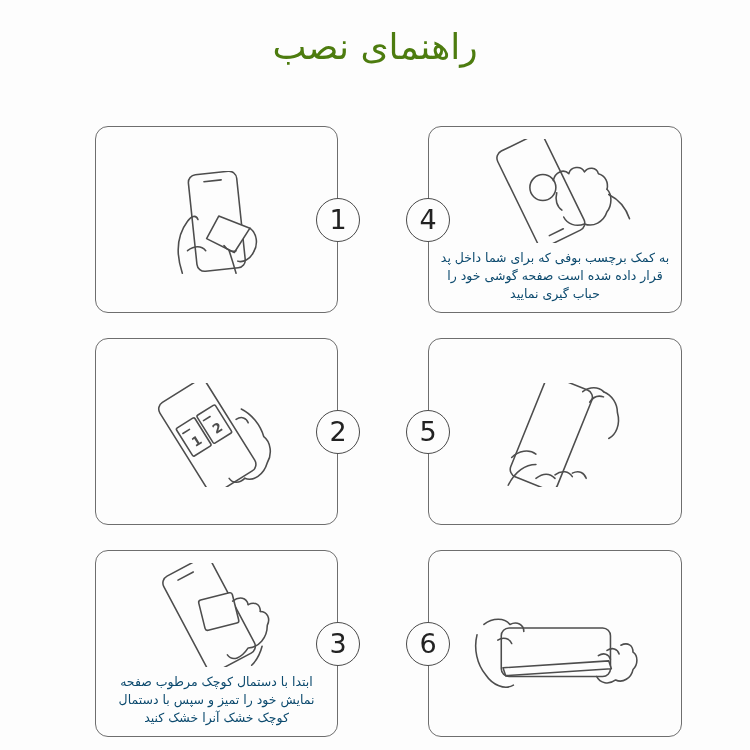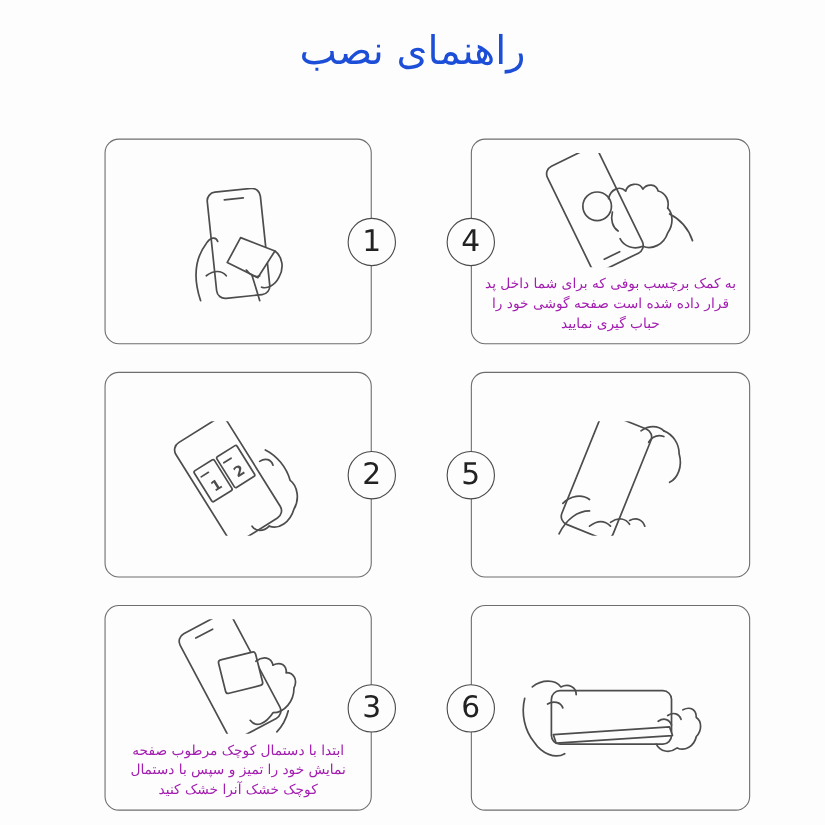--- a/index.html
+++ b/index.html
@@ -10,21 +10,21 @@
     overflow: hidden;
   }
   .page { position: relative; width: 750px; height: 750px; }
 
   .title {
     margin-top: 26px;
     text-align: center;
     direction: rtl;
     font-size: 36px;
     font-weight: 500;
-    color: #1d4ed8;
+    color: #4d7c0f;
     letter-spacing: 0.5px;
   }
 
   .grid {
     position: absolute;
     left: 95px; top: 100px;
     display: flex;
     gap: 90px;
   }
   .col { display: flex; flex-direction: column; gap: 25px; }
@@ -61,21 +61,21 @@
     font-size: 15px;
     font-weight: bold;
     font-family: "DejaVu Sans", sans-serif;
   }
 
   .caption {
     direction: rtl;
     text-align: center;
     font-size: 12.5px;
     line-height: 1.45;
-    color: #a21caf;
+    color: #0c4a6e;
     padding: 0 10px 9px;
   }
 
   .badge {
     position: absolute;
     top: 50%;
     width: 44px; height: 44px;
     transform: translateY(-50%);
     border: 1.6px solid #4a4a4a;
     border-radius: 50%;

